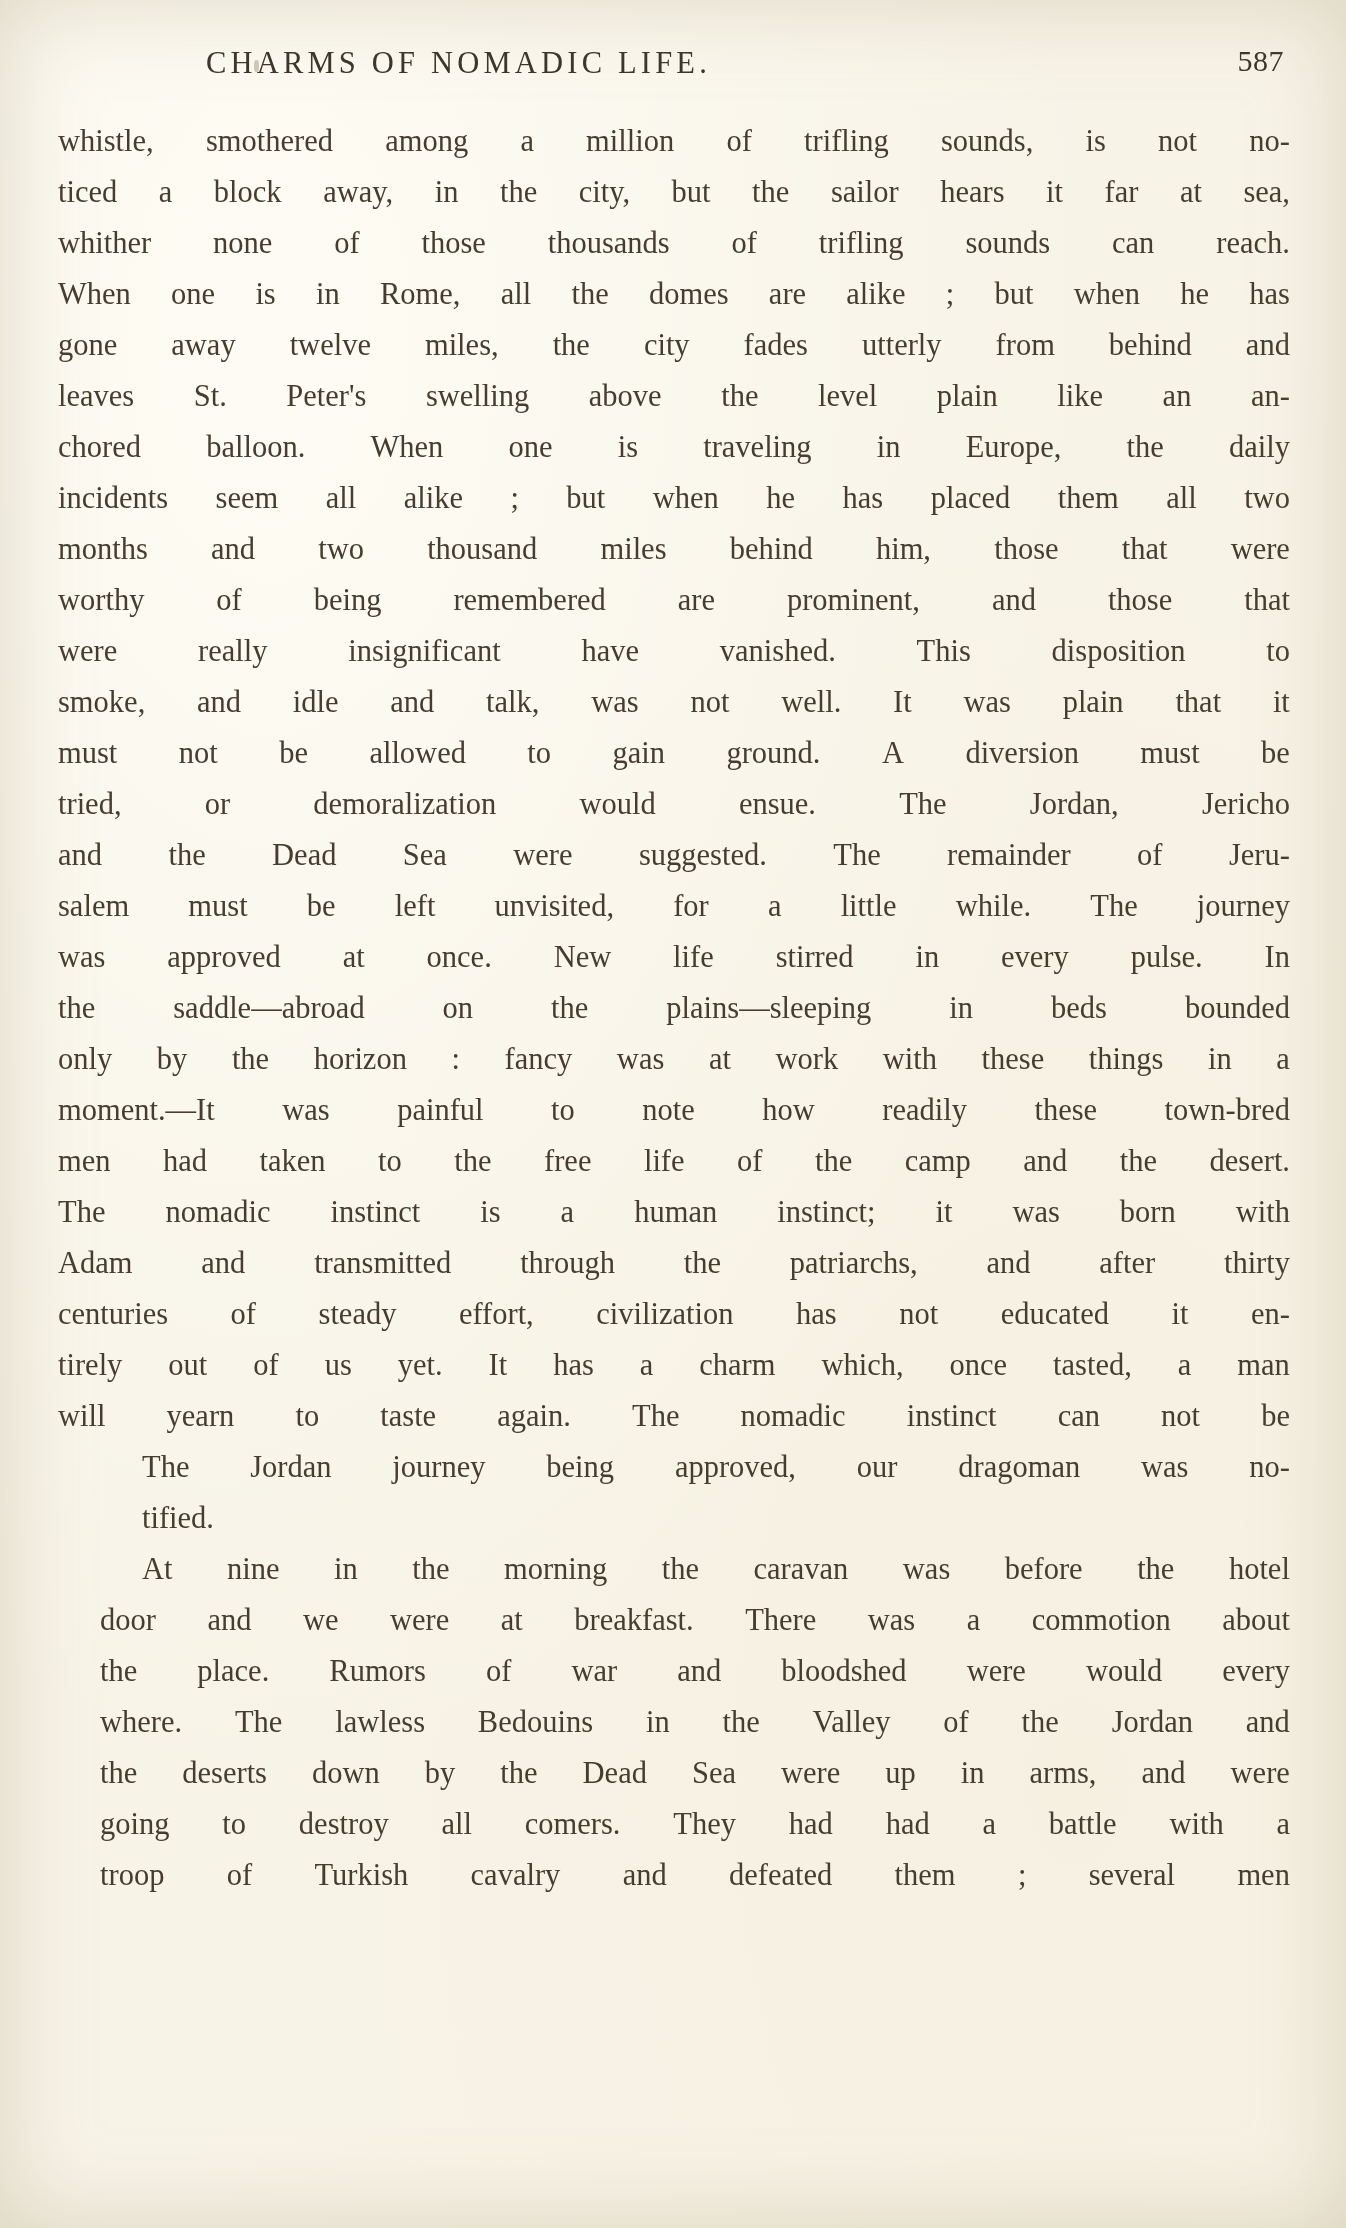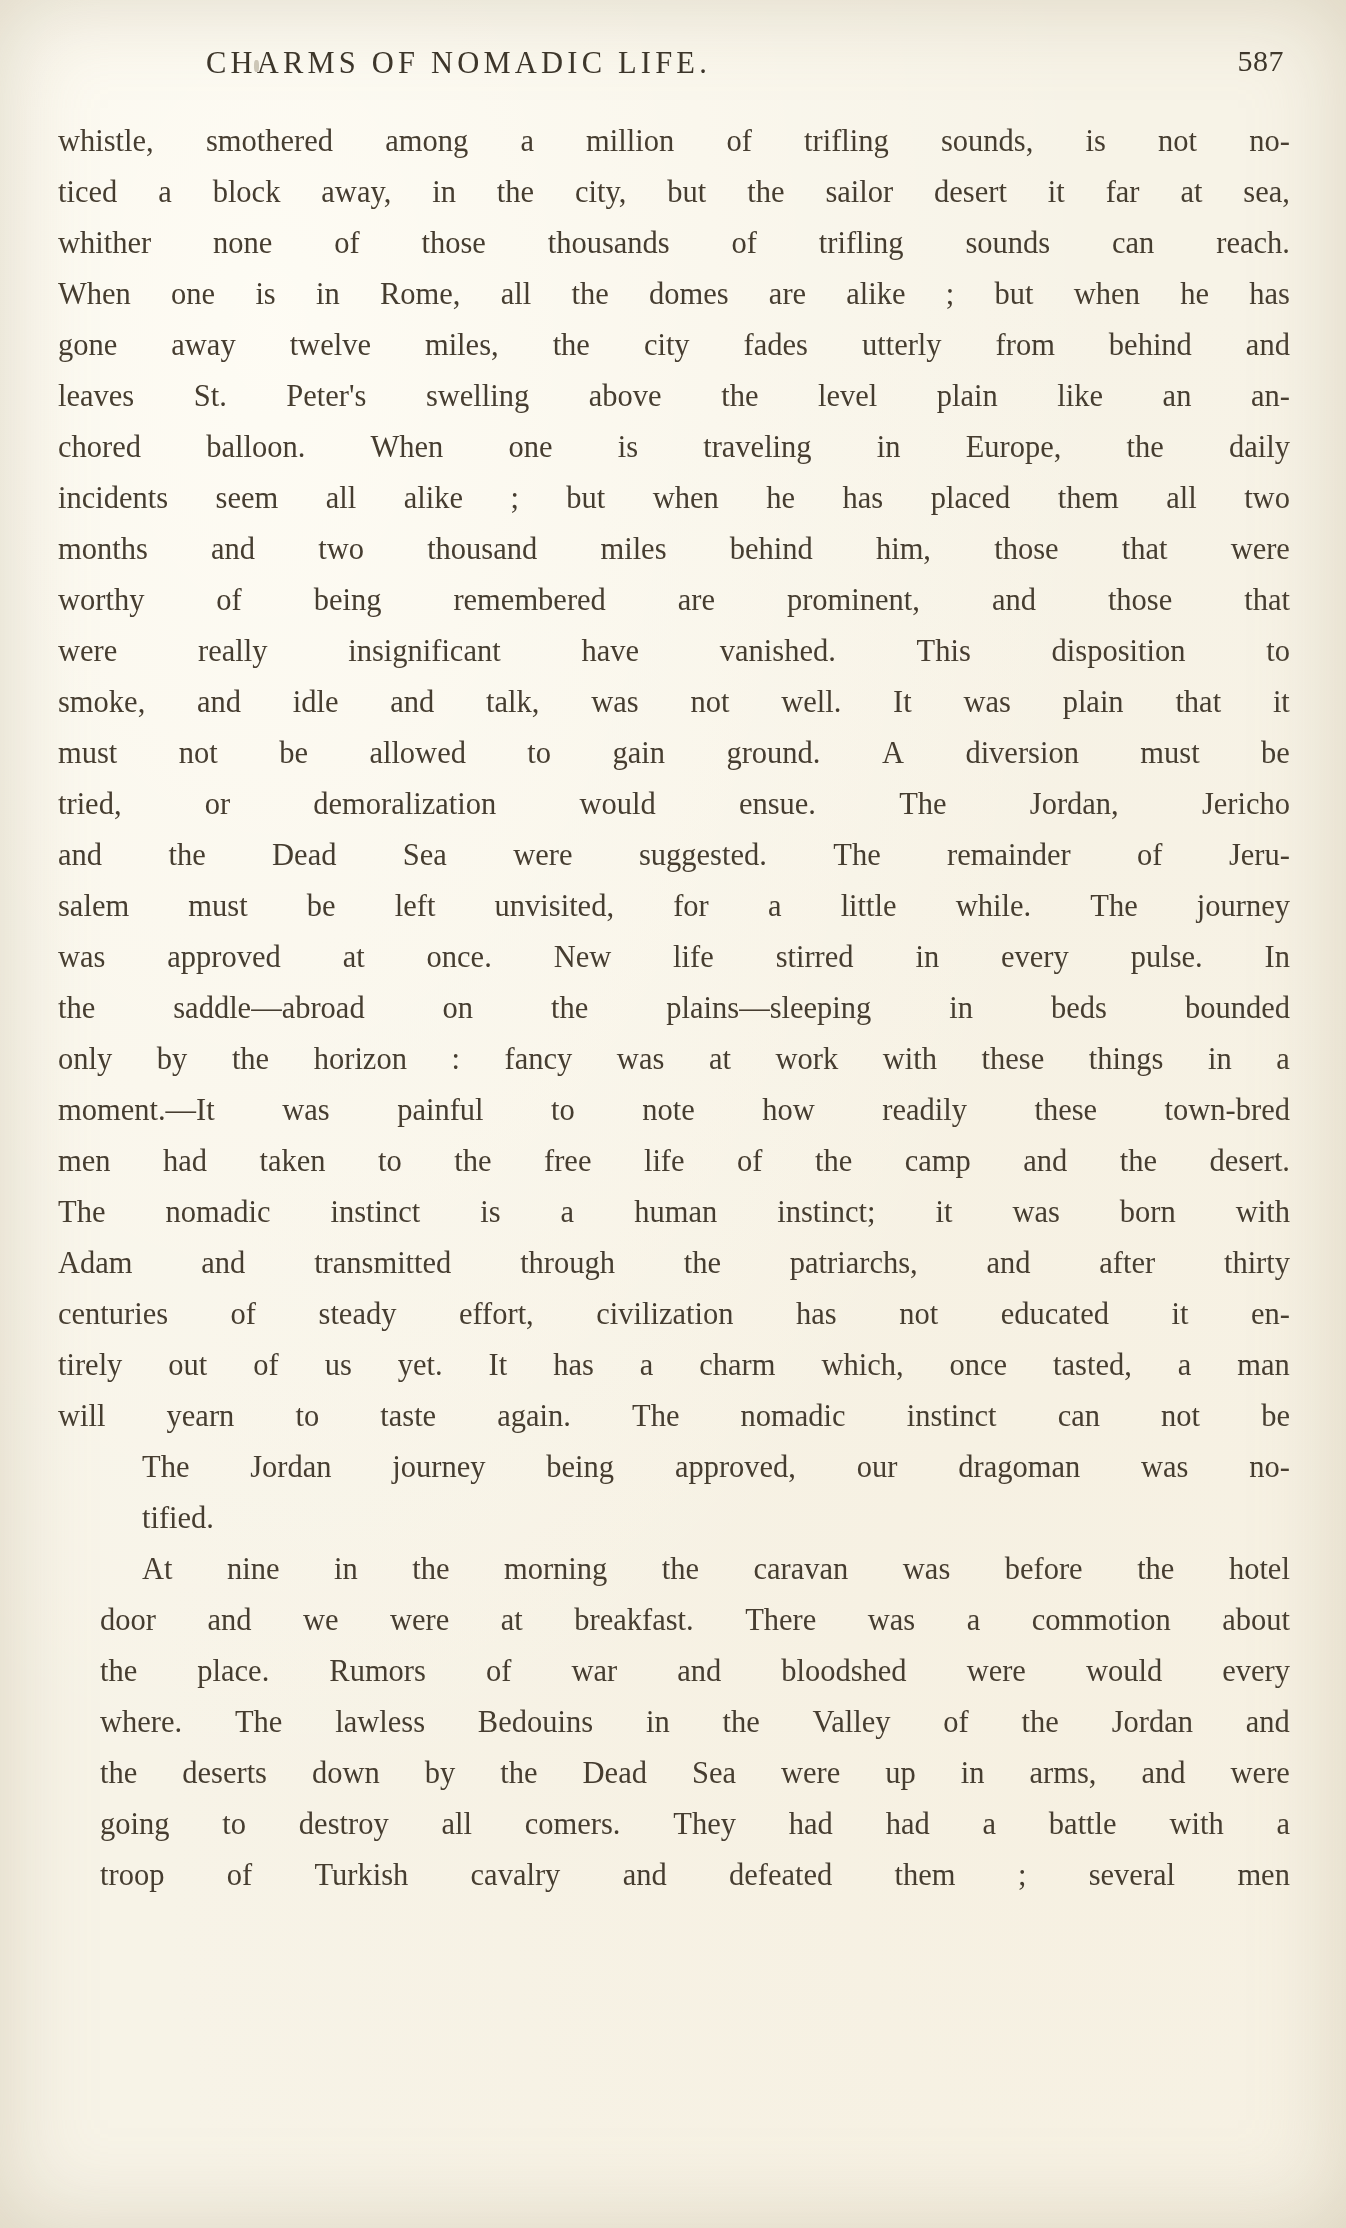--- a/index.html
+++ b/index.html
@@ -129,21 +129,21 @@
             <span>ticed</span>
             <span>a</span>
             <span>block</span>
             <span>away,</span>
             <span>in</span>
             <span>the</span>
             <span>city,</span>
             <span>but</span>
             <span>the</span>
             <span>sailor</span>
-            <span>desert</span>
+            <span>hears</span>
             <span>it</span>
             <span>far</span>
             <span>at</span>
             <span>sea,</span>
           </span>
           <span class="linebox just">
             <span>whither</span>
             <span>none</span>
             <span>of</span>
             <span>those</span>

